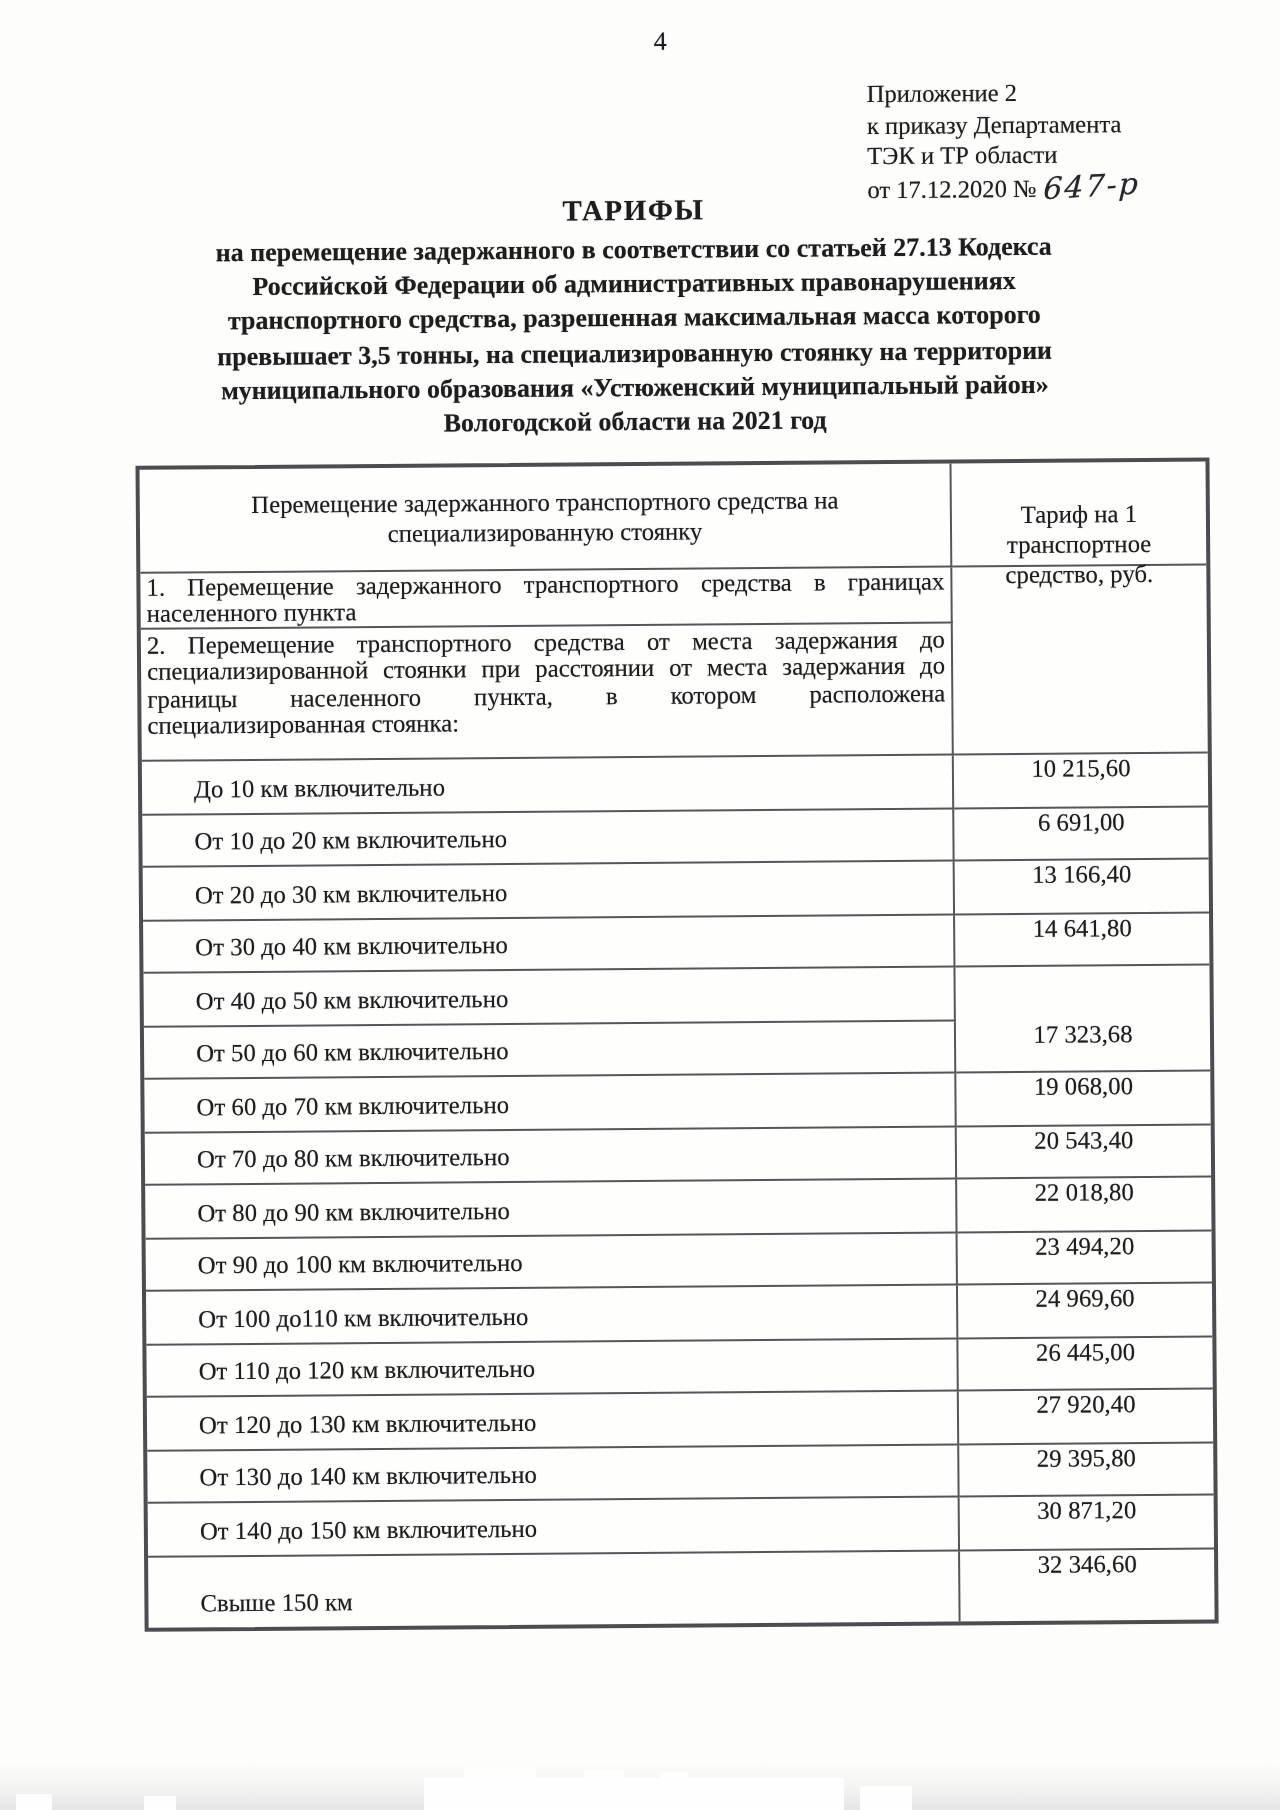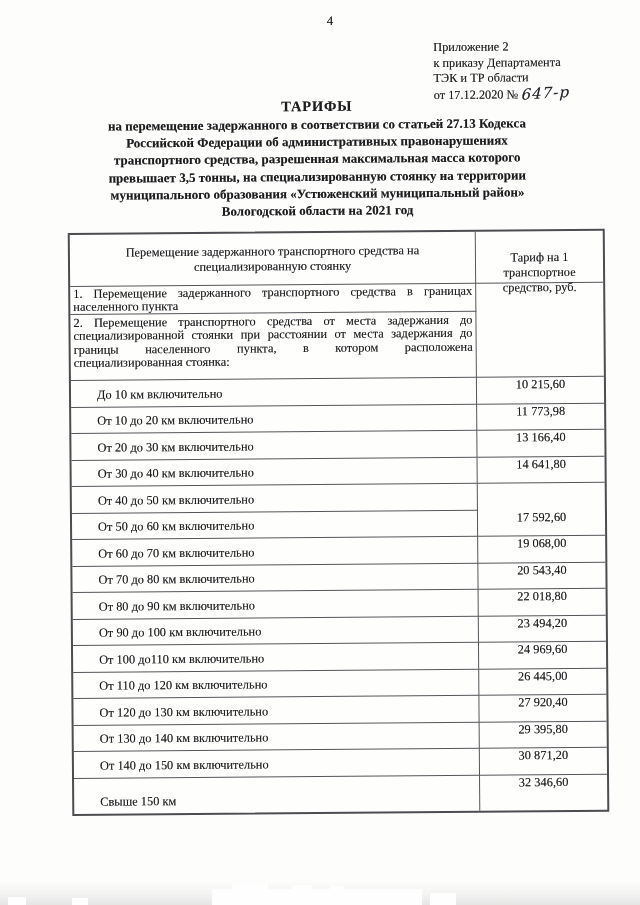--- a/index.html
+++ b/index.html
@@ -156,21 +156,21 @@
       <div class="cell c2">
         <span class="sub-value">10 215,60</span>
       </div>
     </div>
 
     <div class="trow sub">
       <div class="cell c1">
         <span class="sub-label">От 10 до 20 км включительно</span>
       </div>
       <div class="cell c2">
-        <span class="sub-value">11 773,98</span>
+        <span class="sub-value">6 691,00</span>
       </div>
     </div>
 
     <div class="trow sub">
       <div class="cell c1">
         <span class="sub-label">От 20 до 30 км включительно</span>
       </div>
       <div class="cell c2">
         <span class="sub-value">13 166,40</span>
       </div>
@@ -189,21 +189,21 @@
       <div class="cell c1">
         <span class="sub-label">От 40 до 50 км включительно</span>
       </div>
     </div>
 
     <div class="trow sub">
       <div class="cell c1">
         <span class="sub-label">От 50 до 60 км включительно</span>
       </div>
       <div class="cell c2">
-        <span class="sub-value">17 592,60</span>
+        <span class="sub-value">17 323,68</span>
       </div>
     </div>
 
     <div class="trow sub">
       <div class="cell c1">
         <span class="sub-label">От 60 до 70 км включительно</span>
       </div>
       <div class="cell c2">
         <span class="sub-value">19 068,00</span>
       </div>

